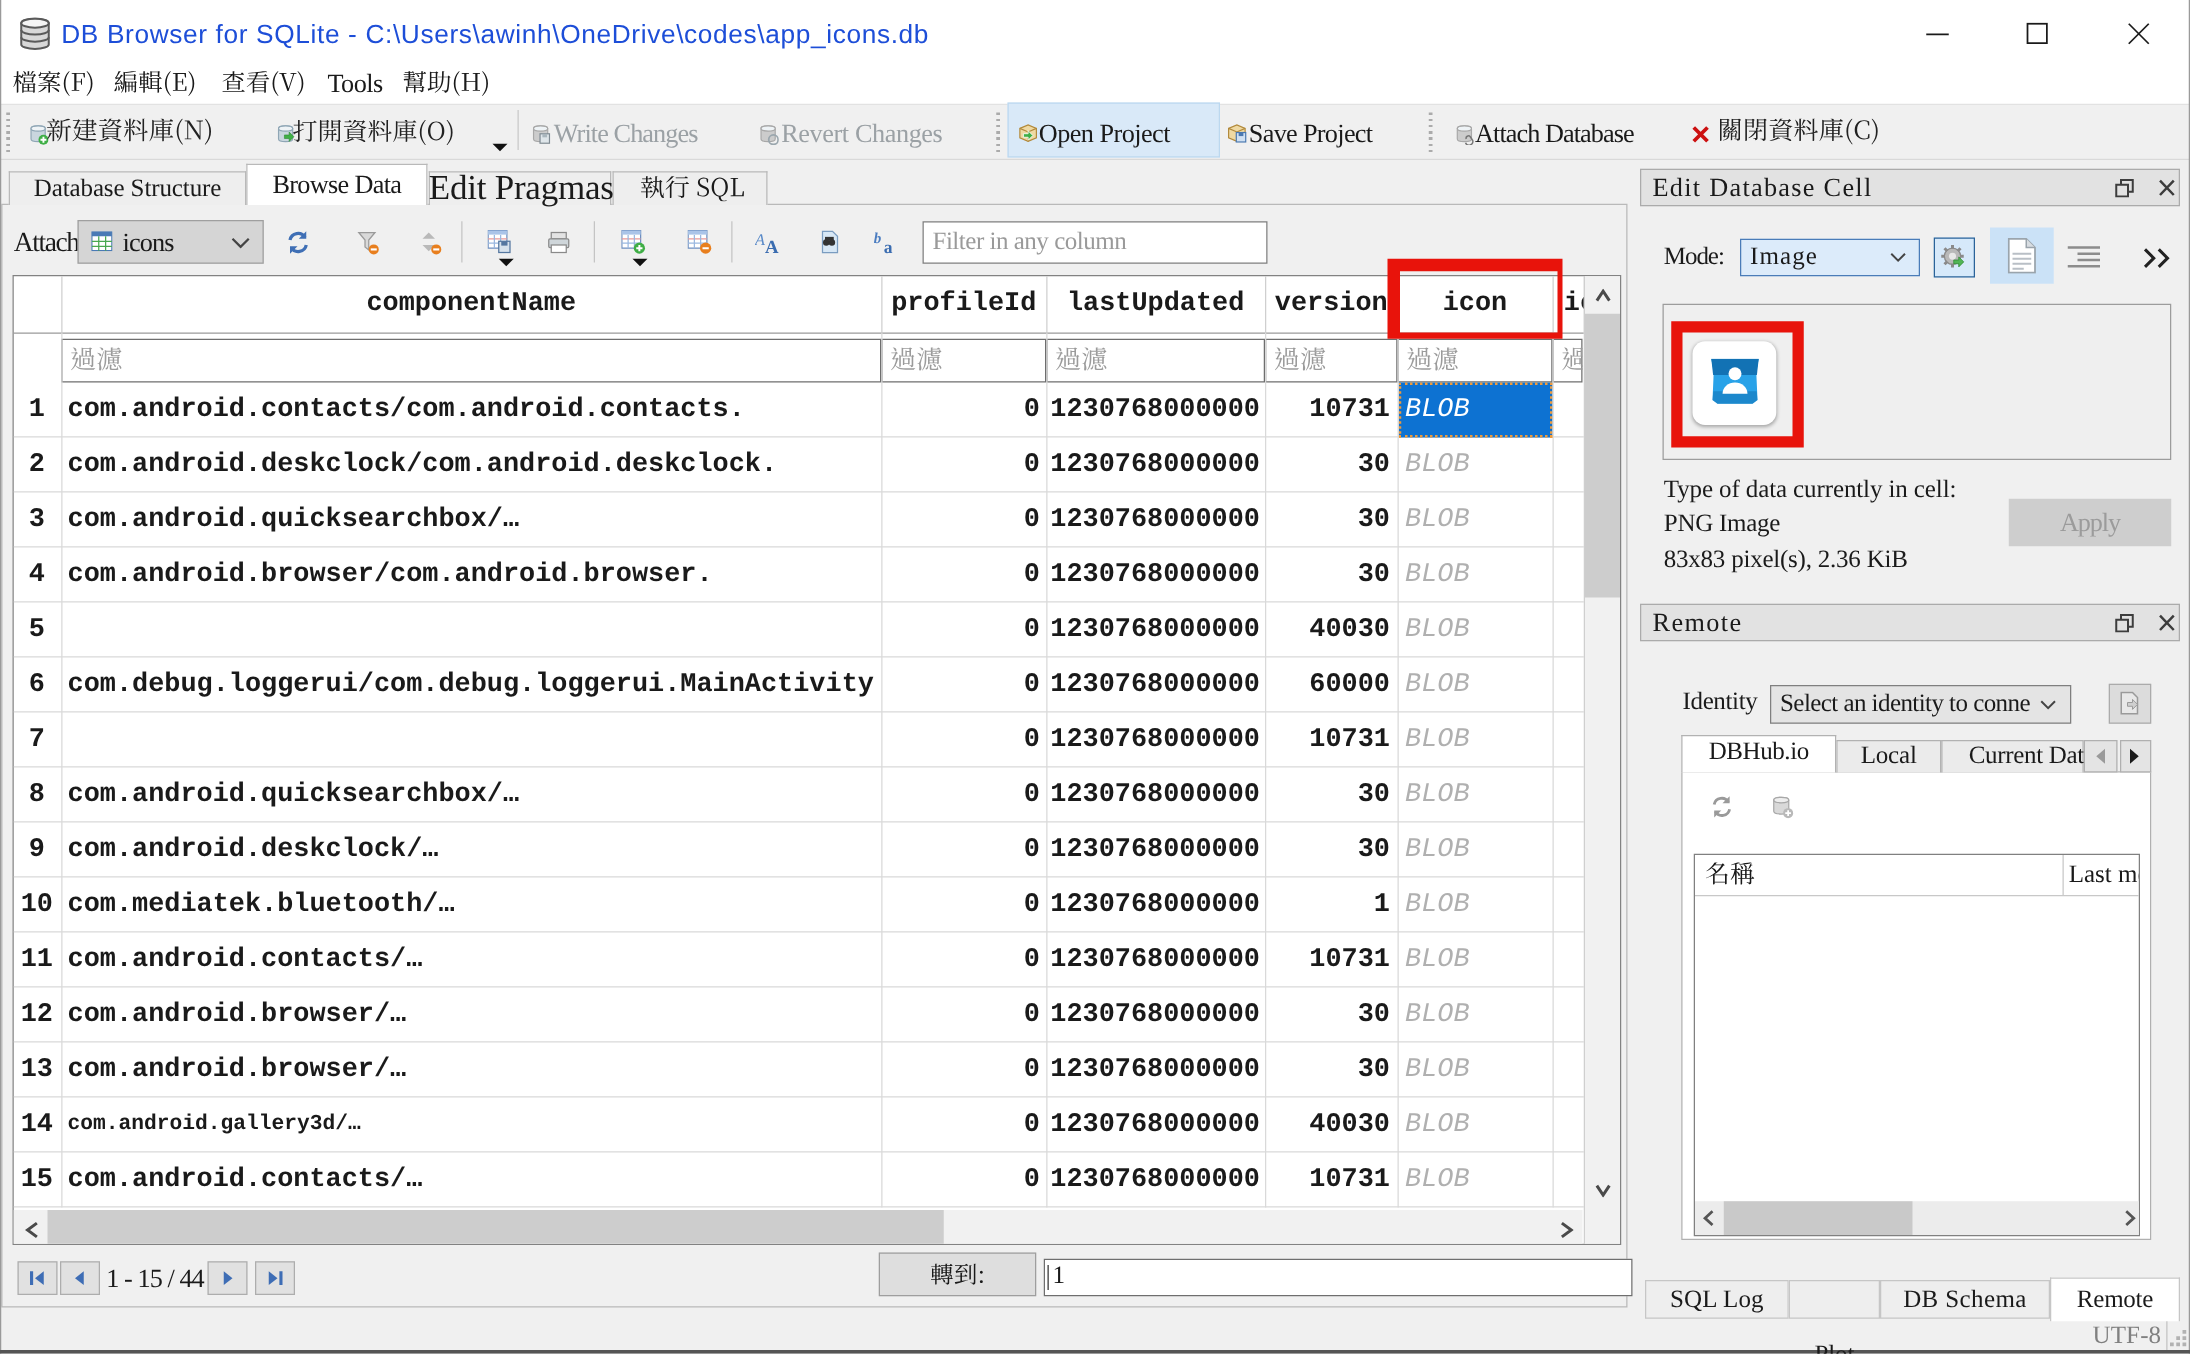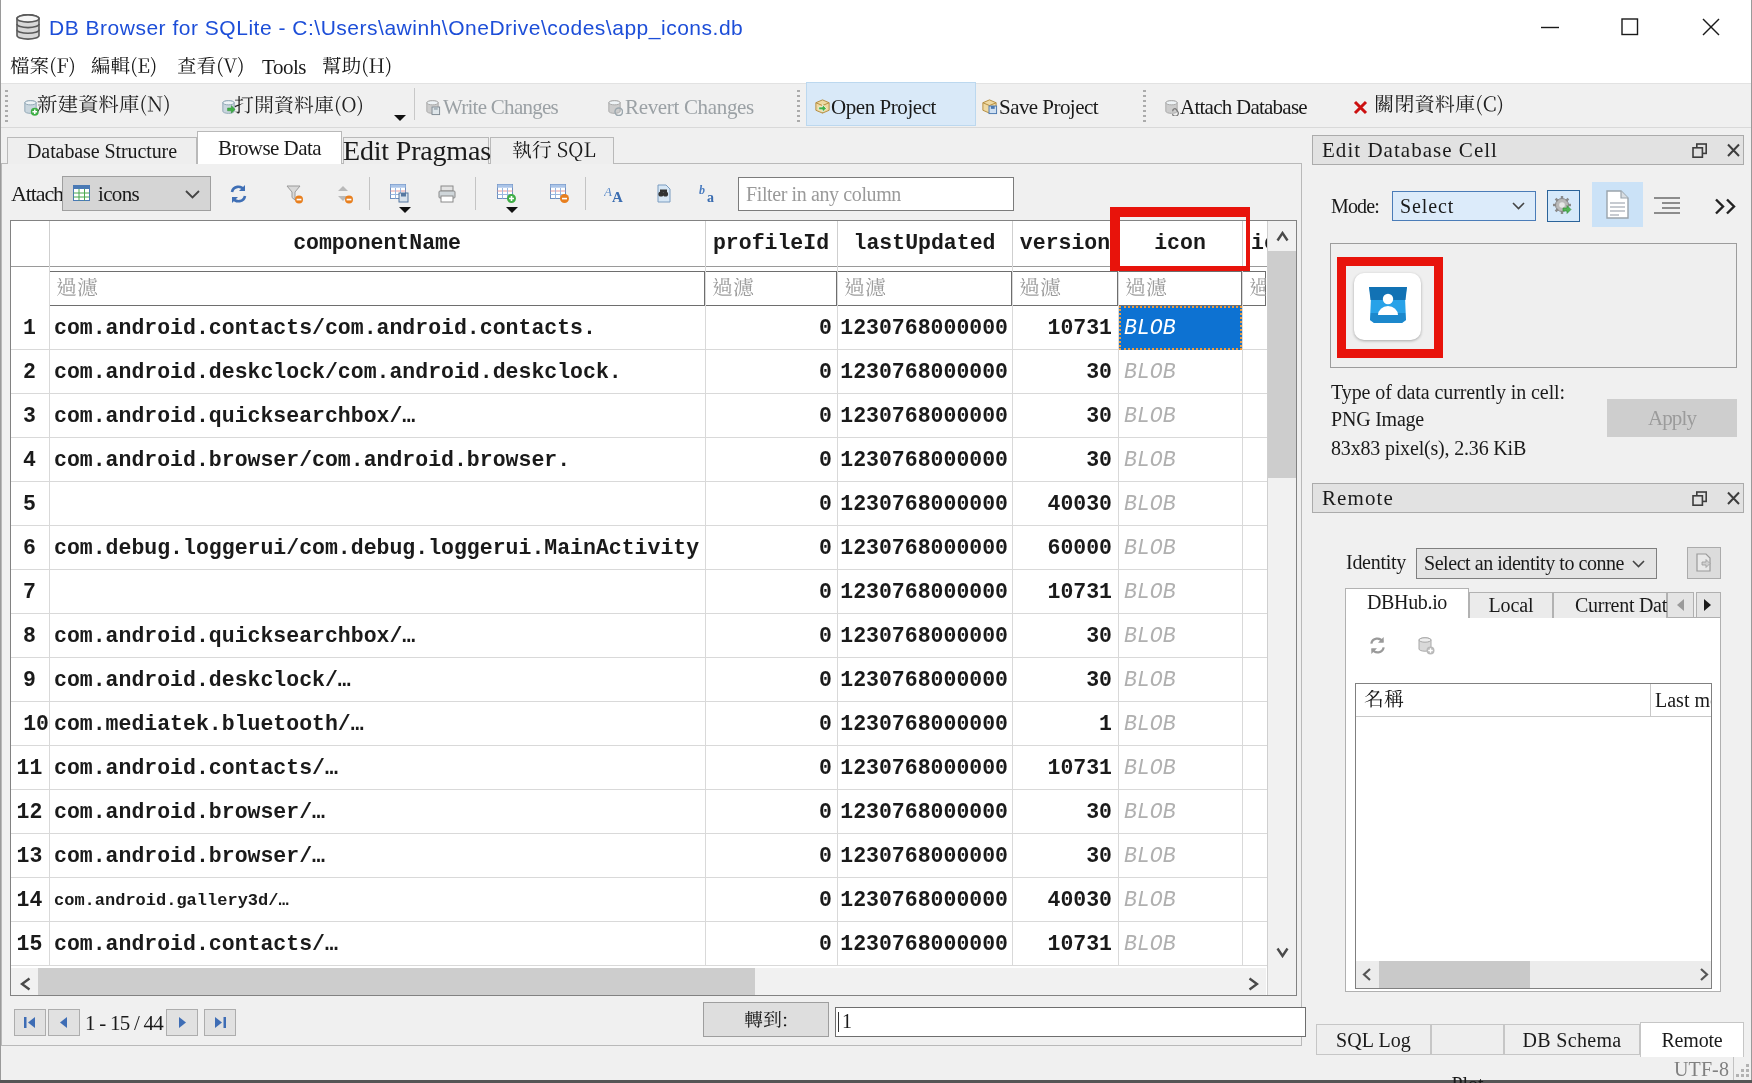--- a/index.html
+++ b/index.html
@@ -317,21 +317,21 @@
 <div class="ab" style="left:11px;top:701px;width:1256px;height:1px;background:#d9d9d9;"></div>
 <div class="ab" style="left:10px;width:39px;text-align:center;top:680.0px;transform:translateY(-50%);font-family:'Liberation Mono',monospace;font-size:21.5px;font-weight:bold;font-style:normal;color:#1a1a1a;;white-space:pre">9</div>
 <div class="ab" style="left:53px;top:658.0px;width:650px;height:44px;overflow:hidden">
       <div class="ab" style="left:1px;top:22.0px;transform:translateY(-50%);font-family:'Liberation Mono',monospace;font-size:21.5px;font-weight:bold;font-style:normal;color:#1a1a1a;;white-space:pre">com.android.deskclock/…</div>
     </div>
 <div class="ab" style="left:705px;width:127px;text-align:right;top:680.0px;transform:translateY(-50%);font-family:'Liberation Mono',monospace;font-size:21.5px;font-weight:bold;font-style:normal;color:#1a1a1a;;white-space:pre">0</div>
 <div class="ab" style="left:837px;width:171px;text-align:right;top:680.0px;transform:translateY(-50%);font-family:'Liberation Mono',monospace;font-size:21.5px;font-weight:bold;font-style:normal;color:#1a1a1a;;white-space:pre">1230768000000</div>
 <div class="ab" style="left:1012px;width:100px;text-align:right;top:680.0px;transform:translateY(-50%);font-family:'Liberation Mono',monospace;font-size:21.5px;font-weight:bold;font-style:normal;color:#1a1a1a;;white-space:pre">30</div>
 <div class="ab" style="left:1124px;top:680.0px;transform:translateY(-50%);font-family:'Liberation Mono',monospace;font-size:21.5px;font-weight:normal;font-style:italic;color:#b0b0b0;;white-space:pre">BLOB</div>
 <div class="ab" style="left:11px;top:745px;width:1256px;height:1px;background:#d9d9d9;"></div>
-<div class="ab" style="left:10px;width:39px;text-align:right;top:724.0px;transform:translateY(-50%);font-family:'Liberation Mono',monospace;font-size:21.5px;font-weight:bold;font-style:normal;color:#1a1a1a;;white-space:pre">10</div>
+<div class="ab" style="left:10px;width:39px;text-align:center;top:724.0px;transform:translateY(-50%);font-family:'Liberation Mono',monospace;font-size:21.5px;font-weight:bold;font-style:normal;color:#1a1a1a;;white-space:pre">10</div>
 <div class="ab" style="left:53px;top:702.0px;width:650px;height:44px;overflow:hidden">
       <div class="ab" style="left:1px;top:22.0px;transform:translateY(-50%);font-family:'Liberation Mono',monospace;font-size:21.5px;font-weight:bold;font-style:normal;color:#1a1a1a;;white-space:pre">com.mediatek.bluetooth/…</div>
     </div>
 <div class="ab" style="left:705px;width:127px;text-align:right;top:724.0px;transform:translateY(-50%);font-family:'Liberation Mono',monospace;font-size:21.5px;font-weight:bold;font-style:normal;color:#1a1a1a;;white-space:pre">0</div>
 <div class="ab" style="left:837px;width:171px;text-align:right;top:724.0px;transform:translateY(-50%);font-family:'Liberation Mono',monospace;font-size:21.5px;font-weight:bold;font-style:normal;color:#1a1a1a;;white-space:pre">1230768000000</div>
 <div class="ab" style="left:1012px;width:100px;text-align:right;top:724.0px;transform:translateY(-50%);font-family:'Liberation Mono',monospace;font-size:21.5px;font-weight:bold;font-style:normal;color:#1a1a1a;;white-space:pre">1</div>
 <div class="ab" style="left:1124px;top:724.0px;transform:translateY(-50%);font-family:'Liberation Mono',monospace;font-size:21.5px;font-weight:normal;font-style:italic;color:#b0b0b0;;white-space:pre">BLOB</div>
 <div class="ab" style="left:11px;top:789px;width:1256px;height:1px;background:#d9d9d9;"></div>
 <div class="ab" style="left:10px;width:39px;text-align:center;top:768.0px;transform:translateY(-50%);font-family:'Liberation Mono',monospace;font-size:21.5px;font-weight:bold;font-style:normal;color:#1a1a1a;;white-space:pre">11</div>
 <div class="ab" style="left:53px;top:746.0px;width:650px;height:44px;overflow:hidden">
@@ -442,21 +442,21 @@
     <div class="ab k-edc" style="left:1322px;top:150.0px;transform:translateY(-50%);font-family:'Liberation Serif',serif;font-size:21px;font-weight:normal;font-style:normal;color:#1a1a1a;letter-spacing:1.03px;;white-space:pre">Edit Database Cell</div>
     <svg class="ab" style="left:1692px;top:143px" width="52" height="15" viewBox="0 0 52 15">
 <g fill="none" stroke="#3d3d3d" stroke-width="1.6">
 <rect x="4.8" y="1" width="9.4" height="9.4" fill="#e2e2e2"></rect>
         <rect x="1" y="4.8" width="9.4" height="9.4" fill="#e2e2e2"></rect>
 <path d="M36,1.5 L47,13 M47,1.5 L36,13" stroke-width="2"></path>
       </g>
     </svg>
 <div class="ab k-mode" style="left:1331px;top:206.0px;transform:translateY(-50%);font-family:'Liberation Serif',serif;font-size:20px;font-weight:normal;font-style:normal;color:#1a1a1a;letter-spacing:-0.84px;;white-space:pre">Mode:</div>
 <div class="ab" style="left:1392px;top:191px;width:144px;height:30px;background:#dcebfa;border:1px solid #4a7cb8;box-sizing:border-box;"></div>
-<div class="ab k-image" style="left:1400px;top:206.0px;transform:translateY(-50%);font-family:'Liberation Serif',serif;font-size:20px;font-weight:normal;font-style:normal;color:#1a1a1a;letter-spacing:0.90px;;white-space:pre">Select</div>
+<div class="ab k-image" style="left:1400px;top:206.0px;transform:translateY(-50%);font-family:'Liberation Serif',serif;font-size:20px;font-weight:normal;font-style:normal;color:#1a1a1a;letter-spacing:0.90px;;white-space:pre">Image</div>
 <svg class="ab" style="left:1512px;top:202px" width="13" height="8" viewBox="0 0 13 8">
       <path d="M1,1 L6.5,6.5 L12,1" fill="none" stroke="#444" stroke-width="1.6"></path>
     </svg>
 <div class="ab" style="left:1547px;top:190px;width:33px;height:32px;background:#d6e9fa;border:1px solid #2b6399;box-sizing:border-box;"></div>
 <svg class="ab" style="left:1552px;top:195px" width="22" height="22" viewBox="0 0 22 22">
 <circle cx="10" cy="10" r="6.5" fill="#b9b9b9" stroke="#8a8a8a" stroke-width="1"></circle>
 <g stroke="#8a8a8a" stroke-width="2.4">
 <line x1="10" y1="1" x2="10" y2="4"></line>
         <line x1="10" y1="16" x2="10" y2="19"></line>
         <line x1="1" y1="10" x2="4" y2="10"></line>

